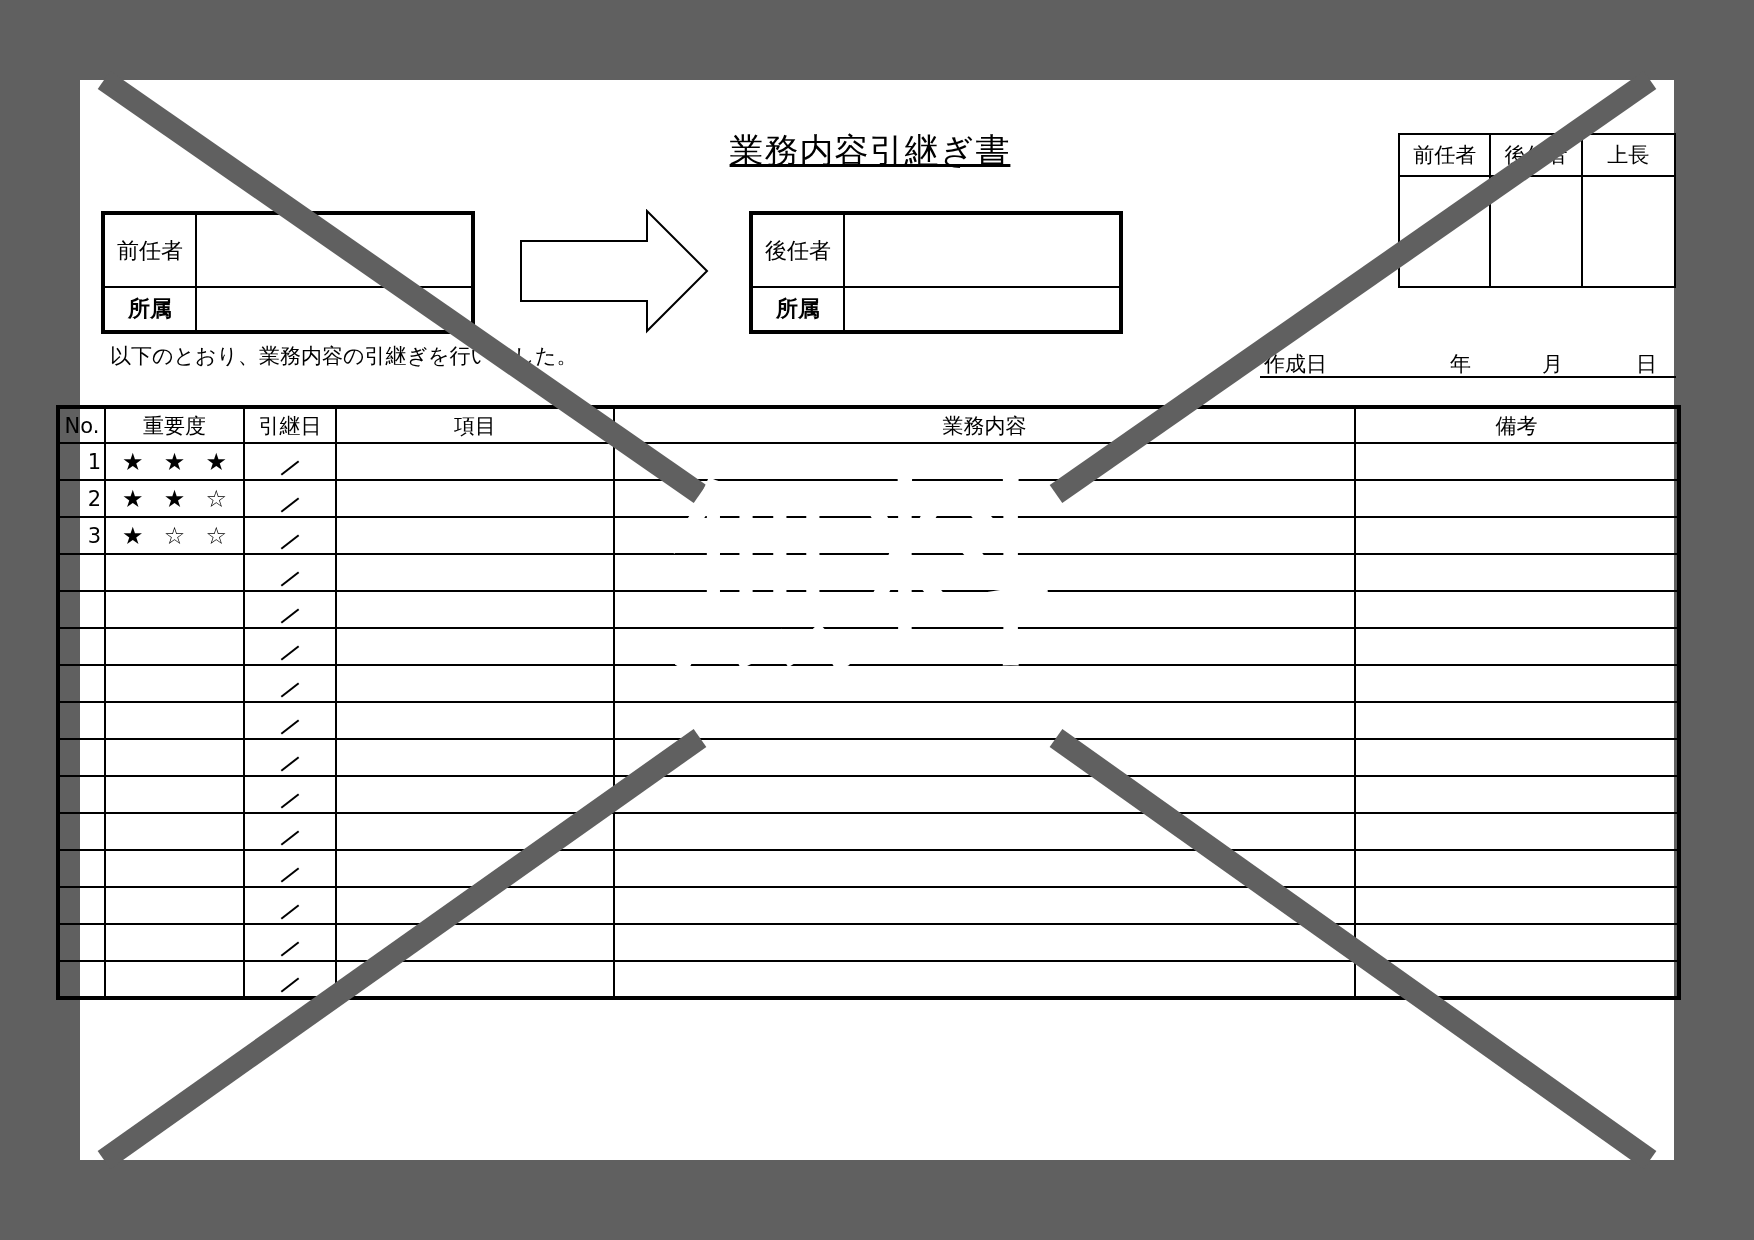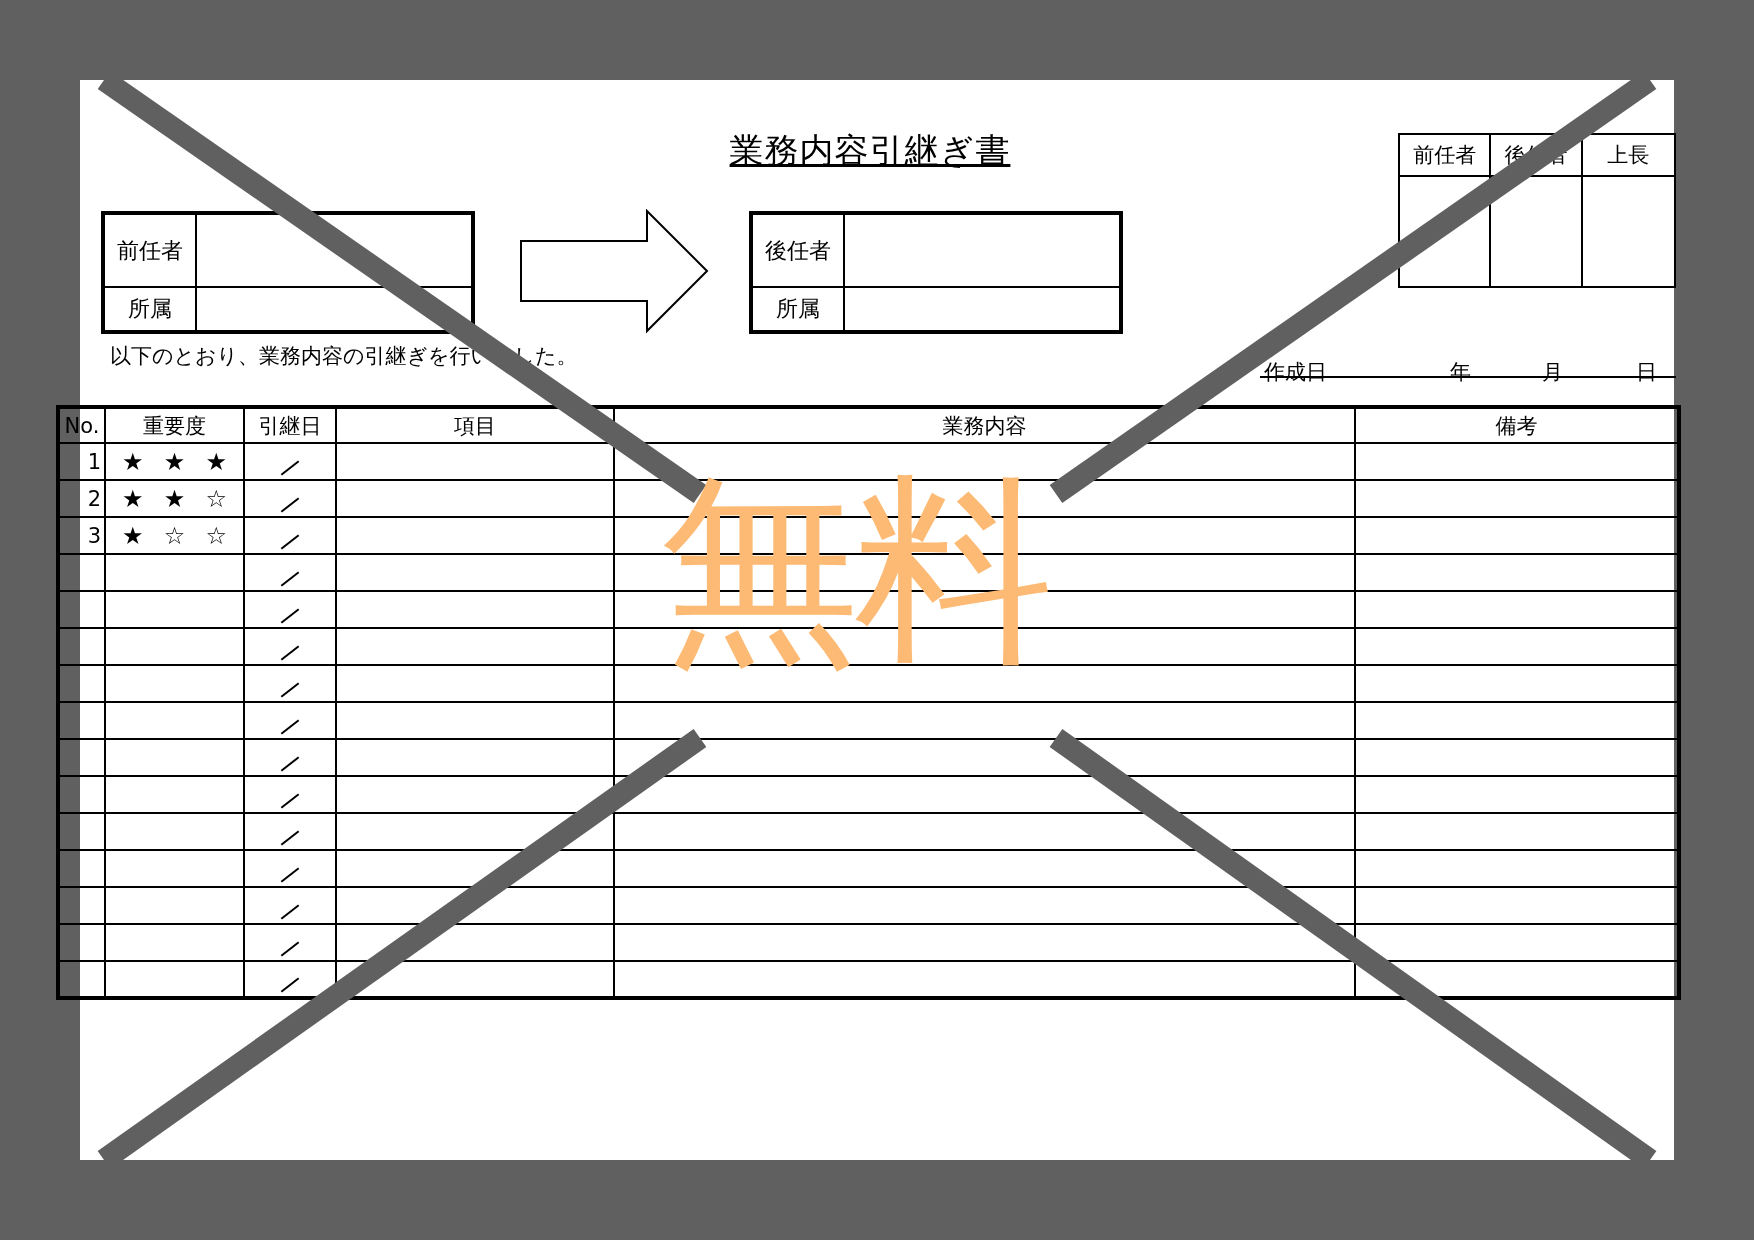--- a/index.html
+++ b/index.html
@@ -35,21 +35,21 @@
       grid-template-rows: 73px 1fr;
       background: #fff;
     }
     .pbox .cell {
       border-right: 2px solid #000;
       border-bottom: 2px solid #000;
       display: flex; align-items: center; justify-content: center;
       font-size: 22px;
     }
     .pbox .cell.val { border-right: none; }
-    .pbox .cell.last { border-bottom: none; }
+    .pbox .cell.last { border-bottom: none; font-weight: bold; }
     .note {
       left: 110px; top: 342px;
       font-size: 21px; white-space: nowrap;
     }
     
     .stamp {
       position: absolute;
       left: 1398px; top: 133px;
       width: 278px; height: 155px;
       border: 2px solid #000;
@@ -66,21 +66,21 @@
     .stamp .sc.h { border-bottom: 2px solid #000; }
     .stamp .sc.r { border-right: none; font-family: Liberation Mono, monospace; }
     
     .dateline {
       position: absolute;
       left: 1260px; top: 342px;
       width: 416px; height: 34px;
       border-bottom: 2px solid #000;
       font-size: 21px;
     }
-    .dateline span { position: absolute; top: 16px; }
+    .dateline span { position: absolute; top: 8px; }
     
     .tbl {
       position: absolute;
       left: 56px; top: 405px;
       width: 1621px;
       border-collapse: collapse;
       border: 4px solid #000;
       table-layout: fixed;
     }
     .tbl th, .tbl td {
@@ -101,21 +101,21 @@
     }
     .slash {
       display: inline-block; width: 22px; height: 2px;
       background: #000; transform: rotate(-38deg);
     }
     
     .wm { position: absolute; left: 0; top: 0; width: 1754px; height: 1240px; pointer-events: none; }
     .wm-text {
       position: absolute; left: 660px; top: 470px;
       font-family: "DejaVu Serif", "Liberation Serif", serif;
-      font-size: 200px; color: #fdba74;
+      font-size: 200px; color: #ffffff;
       letter-spacing: -6px; line-height: 1;
       white-space: nowrap;
       background: transparent;
     }
   </style>
 </head>
 <body>
 
 <div class="page"></div>
 

